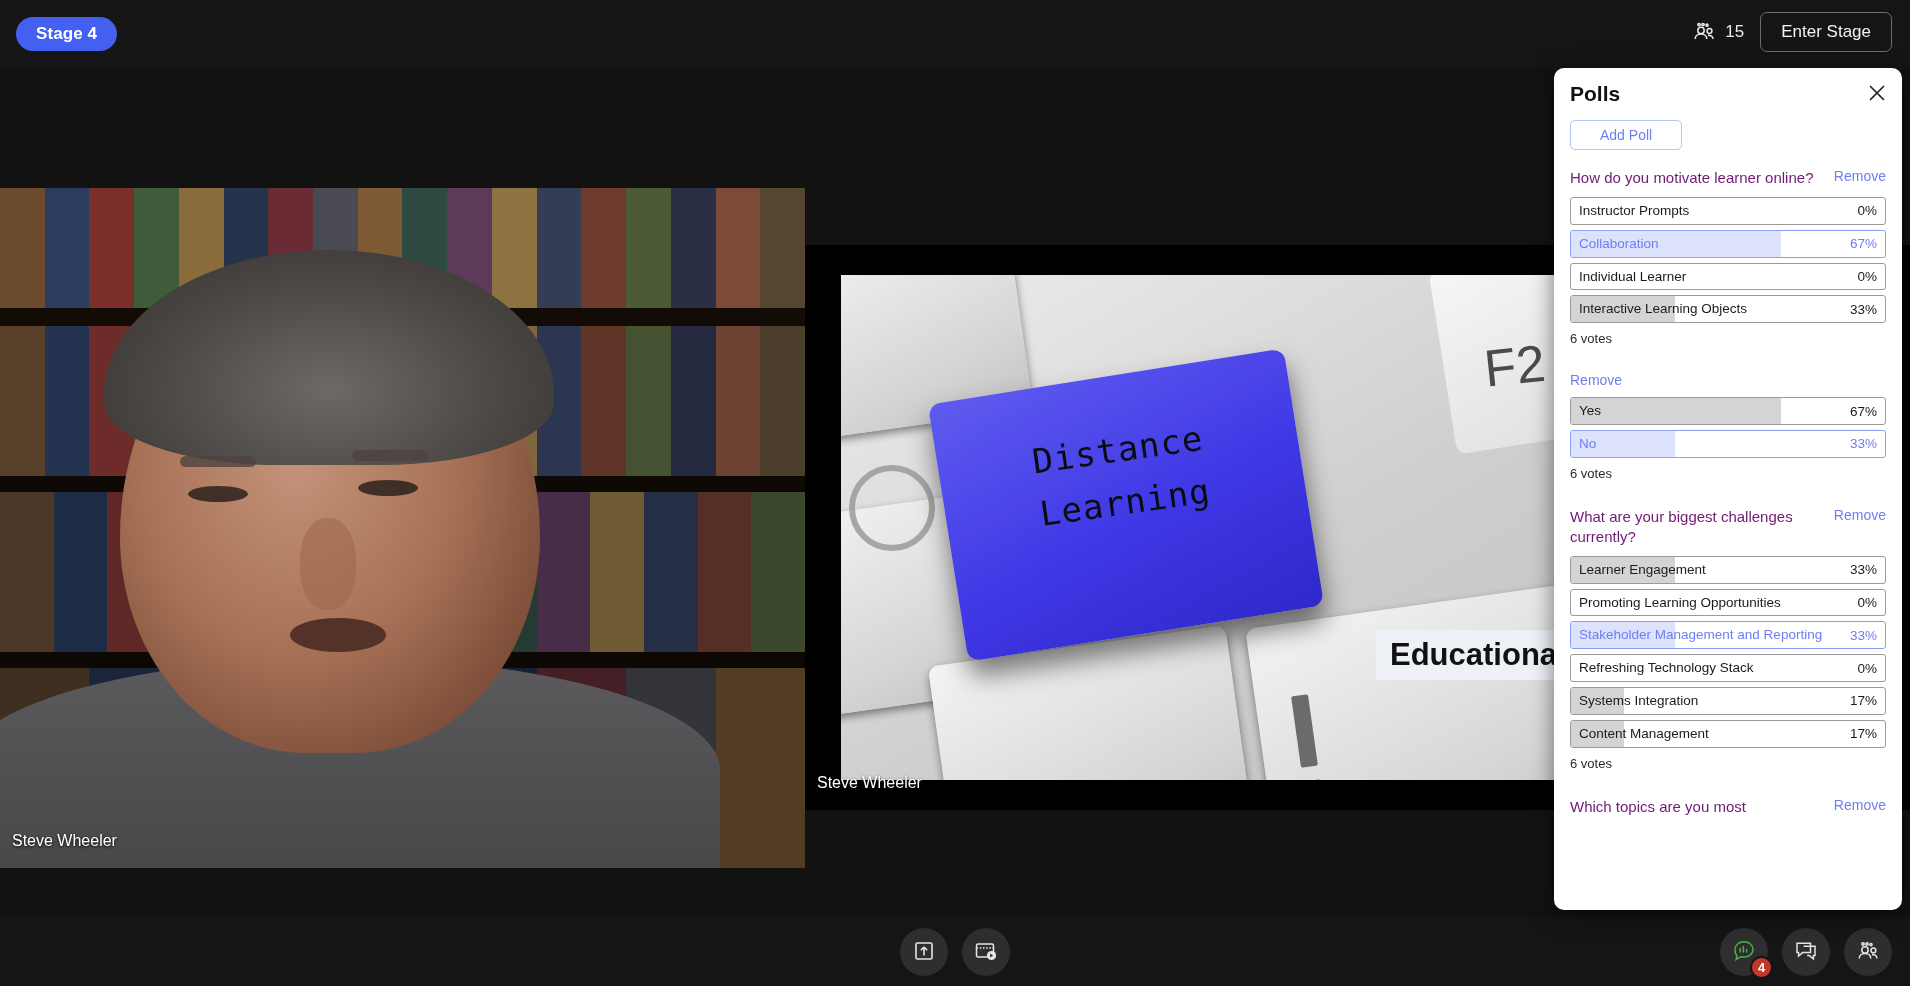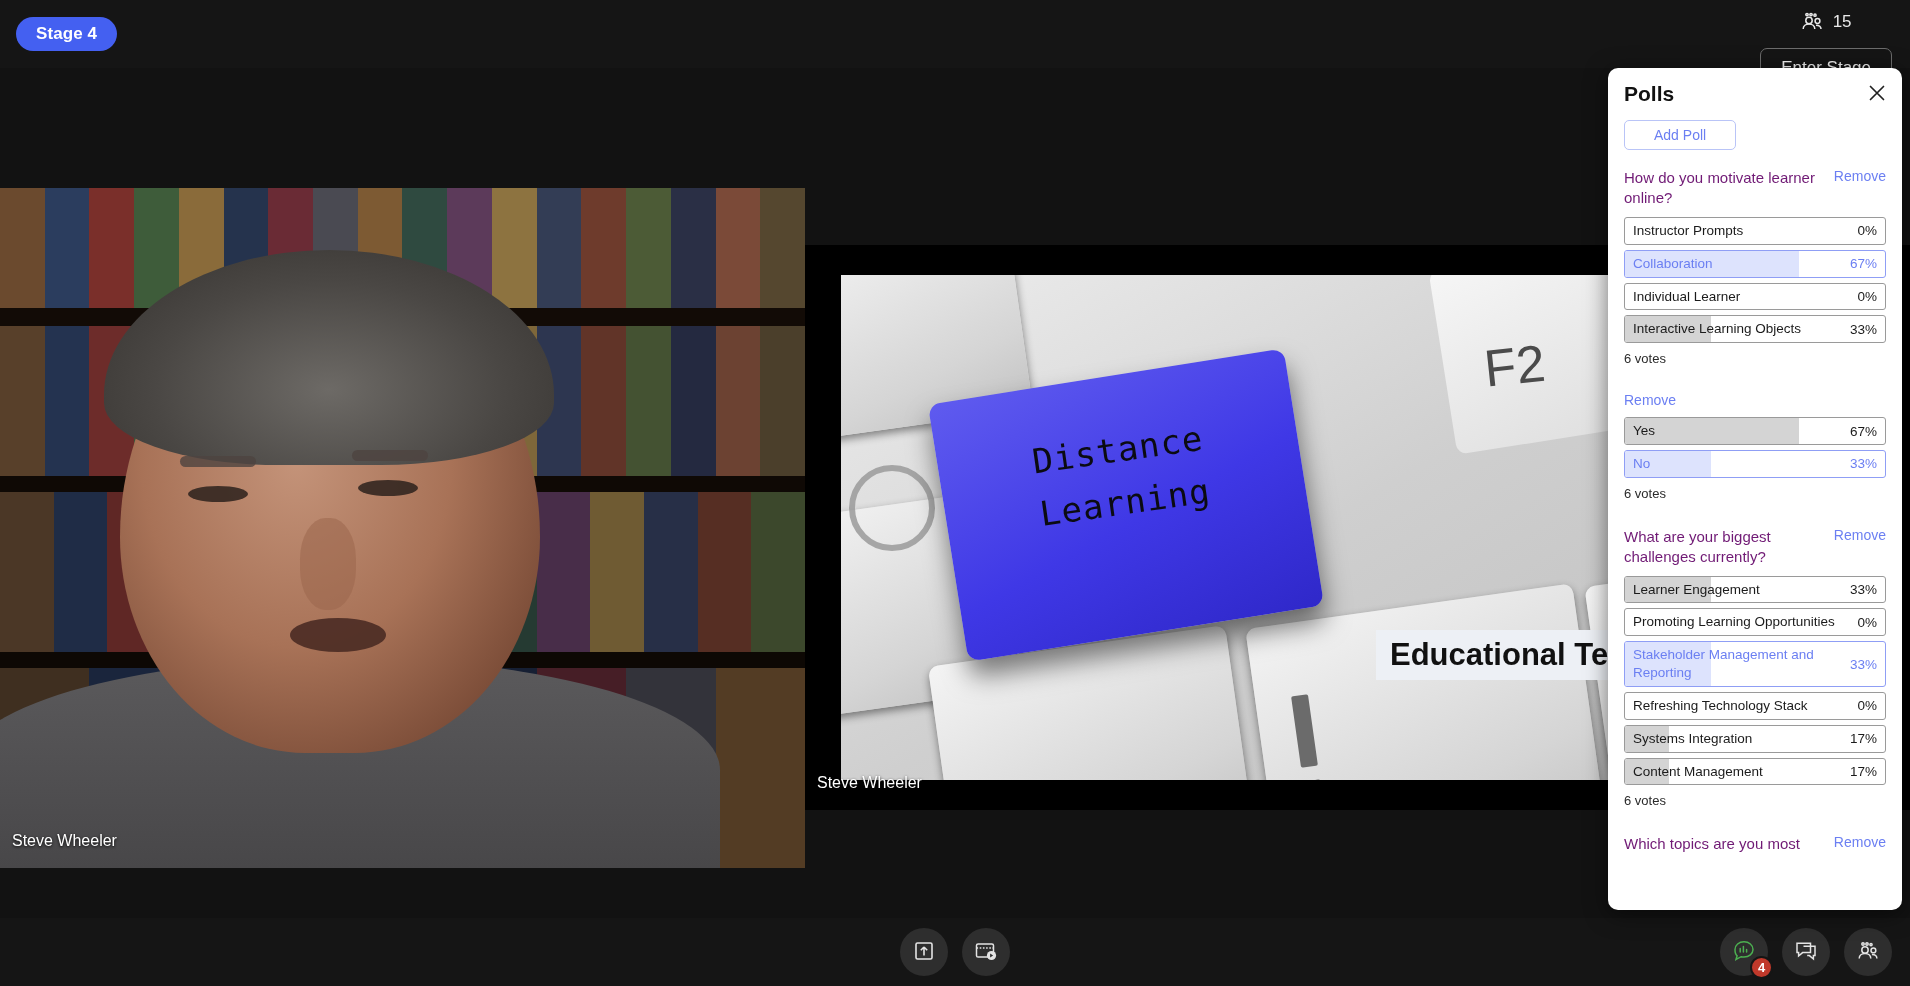--- a/index.html
+++ b/index.html
@@ -18,21 +18,21 @@
   }
   .stage-pill {
     position: absolute; left: 16px; top: 17px;
     height: 34px; padding: 0 20px;
     background: #4460f1; color: #ffffff;
     border-radius: 17px; border: none;
     font-size: 17px; font-weight: 600;
     display: flex; align-items: center; justify-content: center;
     cursor: pointer; letter-spacing: .1px;
   }
-  .topright { position: absolute; right: 18px; top: 12px; display: flex; align-items: center; gap: 16px; flex-direction: column; }
+  .topright { position: absolute; right: 18px; top: 12px; display: flex; align-items: center; gap: 16px; }
   .people-count { display: flex; align-items: center; gap: 8px; color: #e9e9e9; font-size: 17px; }
   .people-count svg { display: block; }
   .enter-stage {
     height: 40px; padding: 0 20px;
     background: transparent; color: #f2f2f2;
     border: 1px solid #6c6c6c; border-radius: 7px;
     font-size: 17px; font-family: "Liberation Sans", sans-serif;
     cursor: pointer; display: flex; align-items: center;
   }
 
@@ -178,21 +178,21 @@
     position: absolute; right: -5px; bottom: -3px;
     min-width: 23px; height: 23px; border-radius: 50%;
     background: #c0392b; color: #fff; font-size: 13px; font-weight: 700;
     display: flex; align-items: center; justify-content: center;
     border: 2px solid #151515;
   }
 
   
   .polls-panel {
     position: absolute; right: 8px; top: 68px;
-    width: 294px; height: 842px;
+    width: 348px; height: 842px;
     background: #ffffff; border-radius: 10px;
     z-index: 60; overflow: hidden;
     box-shadow: 0 4px 22px rgba(0,0,0,.5);
     display: flex; flex-direction: column;
   }
   .polls-head {
     flex: 0 0 auto; padding: 14px 16px 0 16px; position: relative;
   }
   .polls-title { font-size: 21px; font-weight: 700; color: #111; }
   .polls-close {

